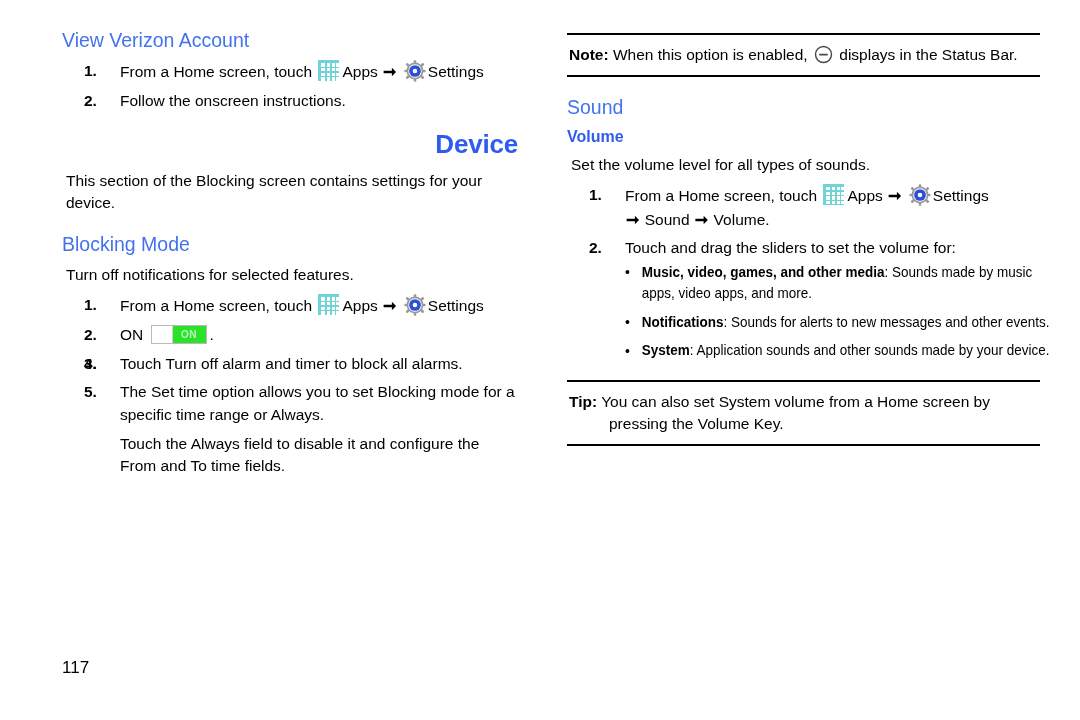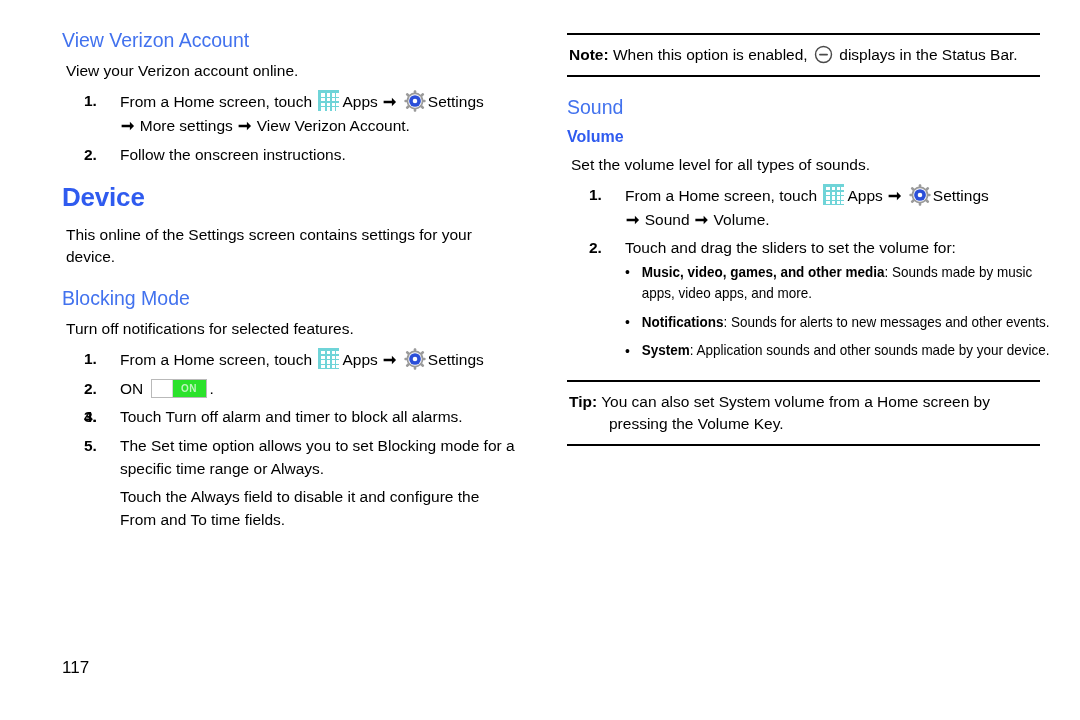--- a/index.html
+++ b/index.html
@@ -30,20 +30,21 @@
   .col-right { width: 540px; padding: 30px 40px 0 27px; }
 
   
   .h1 {
     color: #2F5BEF;
     font-weight: bold;
     font-size: 26px;
     line-height: 1.05;
     margin: 18px 0 12px 0;
     letter-spacing: -0.2px;
+    text-align: right;
   }
   .h2 {
     color: #4272EE;
     font-weight: normal;
     font-size: 19.5px;
     line-height: 1.1;
     margin: 0 0 9px 0;
   }
   .h2.spaced { margin-top: 20px; }
   .h3 {
@@ -196,21 +197,20 @@
 </style>
 </head>
 <body>
 
 <div class="page">
 
   <div class="col col-left">
 
     <div class="h2">View Verizon Account</div>
 
-    <div class="para">View your Verizon account online.</div>
 
     <ul class="nlist">
       <li class="nitem">
         <span class="num">1.</span>
         <span class="cont">
           <span>From a Home screen, touch</span>
           <span class="apps-icon">
             <i style="left:3px;  top:3px;"></i><i style="left:8.2px;top:3px;"></i><i style="left:13.4px;top:3px;"></i><i style="left:18px;top:3px;"></i>
             <i style="left:3px;  top:7.6px;"></i><i style="left:8.2px;top:7.6px;"></i><i style="left:13.4px;top:7.6px;"></i><i style="left:18px;top:7.6px;"></i>
             <i style="left:3px;  top:12.2px;"></i><i style="left:8.2px;top:12.2px;"></i><i style="left:13.4px;top:12.2px;"></i><i style="left:18px;top:12.2px;"></i>
@@ -229,36 +229,30 @@
                 <rect x="18.6" y="16.7" width="2.8" height="4" rx="1" transform="rotate(-45 20 18.7)"></rect>
                 <rect x="2.6" y="16.7" width="2.8" height="4" rx="1" transform="rotate(45 4 18.7)"></rect>
                 <rect x="18.6" y="3.3" width="2.8" height="4" rx="1" transform="rotate(45 20 5.3)"></rect>
               </g>
             </g>
             <circle cx="12" cy="12" r="7.3" fill="#ffffff"></circle>
             <circle cx="12" cy="12" r="6.4" fill="#2B4FD8"></circle>
             <circle cx="12" cy="12" r="2.5" fill="#ffffff"></circle>
           </svg><b>Settings</b>
         </span>
-        <span class="sub">
-          <span class="arrow">➞</span>
-          <b>More settings</b>
-          <span class="arrow">➞</span>
-          <b>View Verizon Account</b><span>.</span>
-        </span>
       </li>
 
       <li class="nitem">
         <span class="num">2.</span>
         <span class="cont">Follow the onscreen instructions.</span>
       </li>
     </ul>
 
     <div class="h1">Device</div>
-    <div class="para">This online of the Settings screen contains settings for your device.</div>
+    <div class="para">This section of the Blocking screen contains settings for your device.</div>
 
     <div class="h2 spaced">Blocking Mode</div>
     <div class="para">Turn off notifications for selected features.</div>
 
     <ul class="nlist">
       <li class="nitem">
         <span class="num">1.</span>
         <span class="cont">
           <span>From a Home screen, touch</span>
           <span class="apps-icon">

